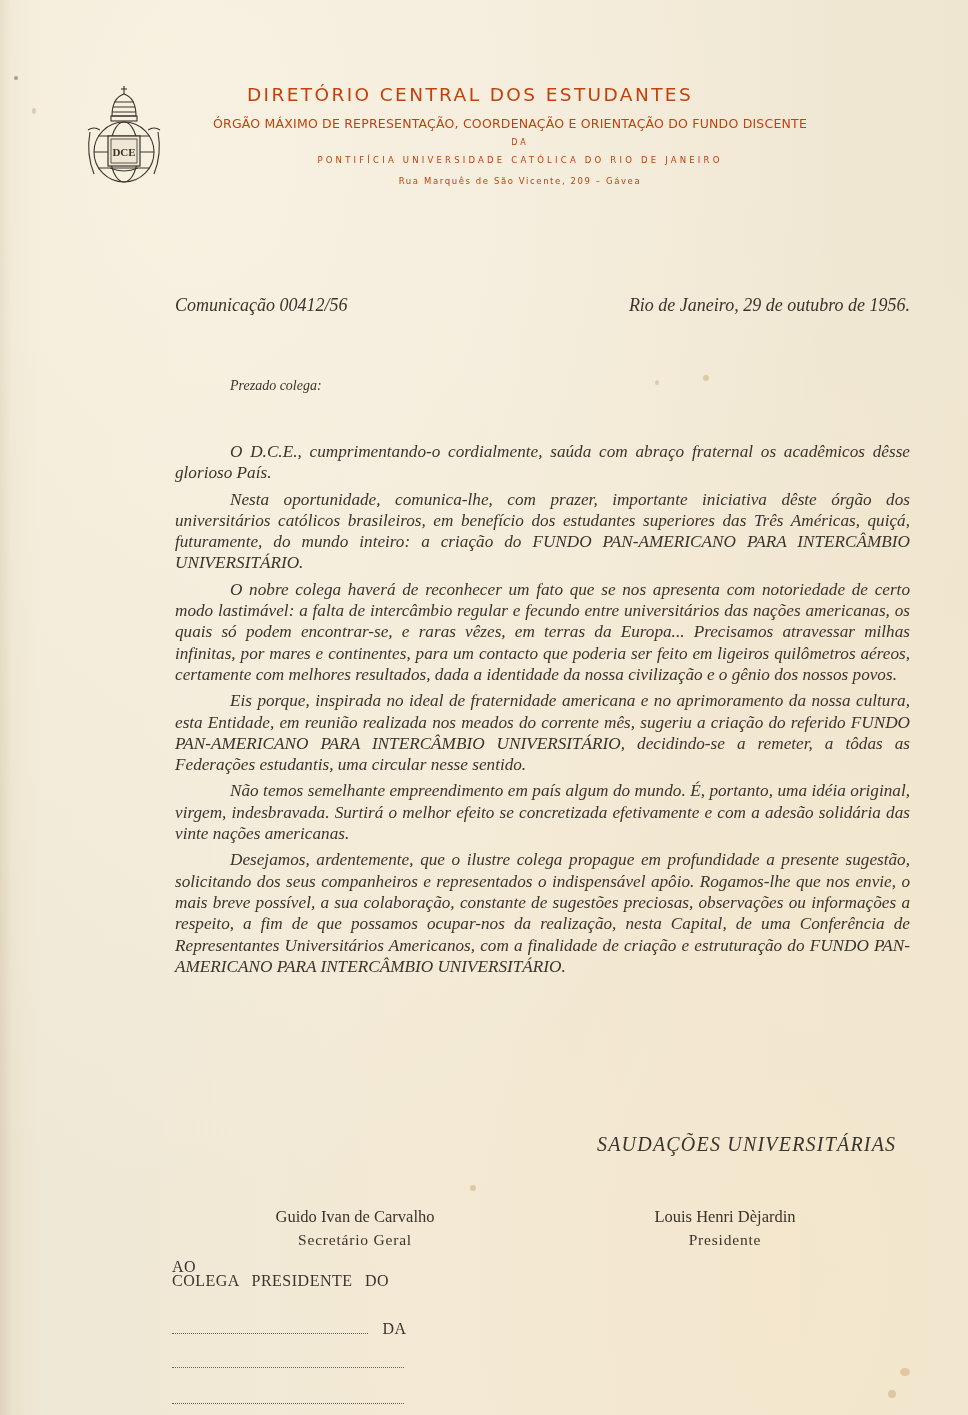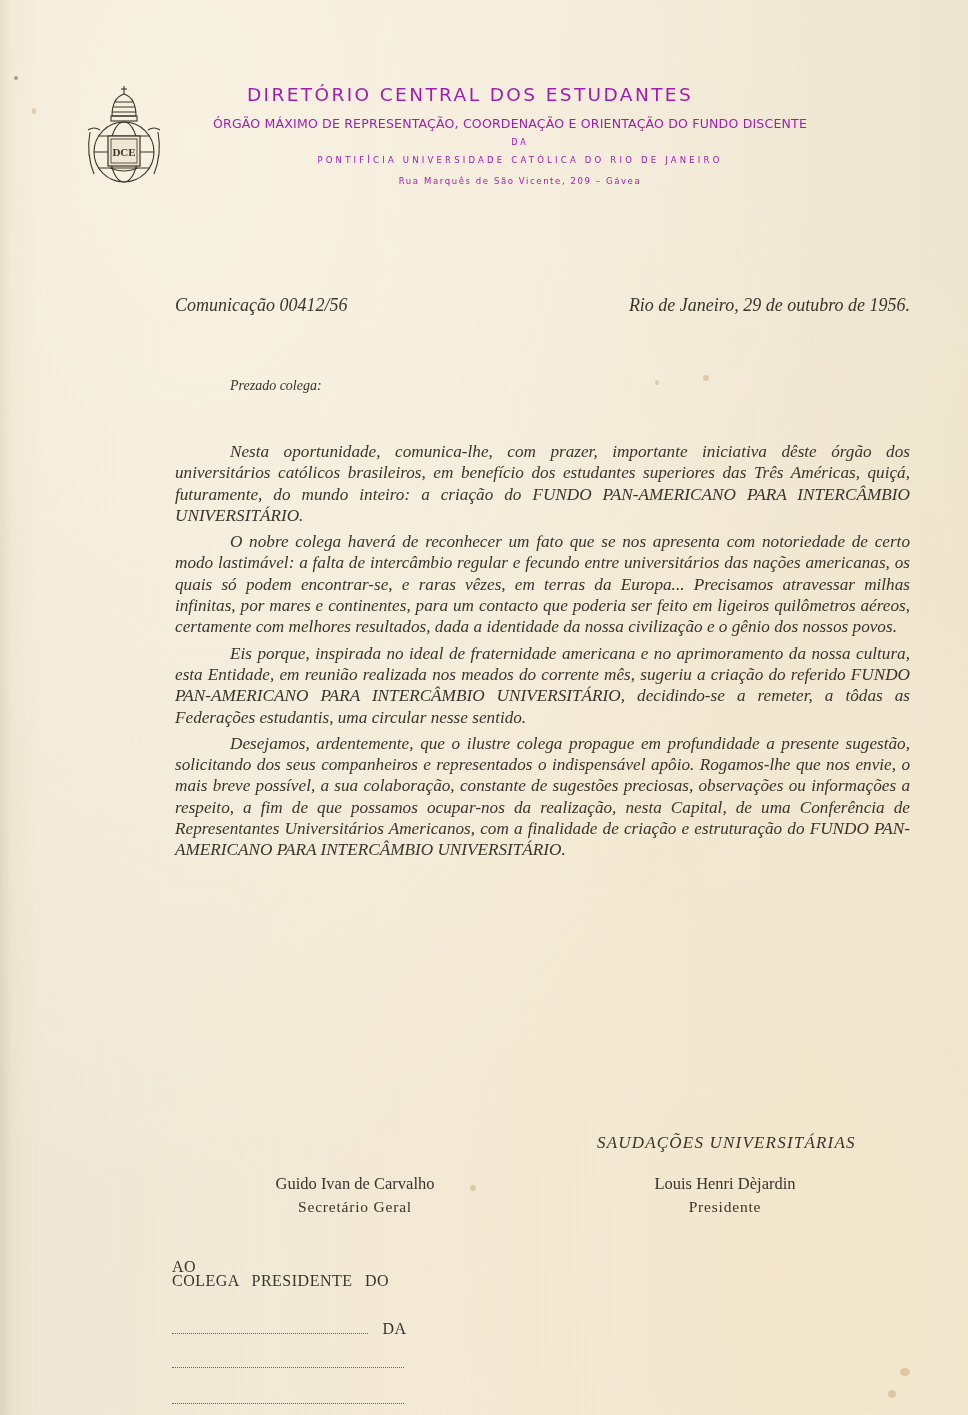--- a/index.html
+++ b/index.html
@@ -14,39 +14,39 @@
     position: absolute; left: 0; top: 0; width: 968px; height: 1415px;
     background:
       radial-gradient(ellipse at 20% 10%, rgba(255,250,235,0.5), rgba(0,0,0,0) 60%),
       radial-gradient(ellipse at 80% 90%, rgba(245,230,200,0.6), rgba(0,0,0,0) 60%),
       linear-gradient(90deg, #ddd2bb 0px, #ebe2cd 12px, #f0e8d6 40px, #f2ead9 500px, #efe6d1 968px);
   }
   .stain { position: absolute; border-radius: 50%; background: rgba(190,140,80,0.35); }
 
   
   .logo { position: absolute; left: 84px; top: 84px; width: 80px; height: 104px; text-align: right; }
-  .lh { position: absolute; left: 0; width: 968px; text-align: center; font-family: "DejaVu Sans", sans-serif; color: #a21caf; }
+  .lh { position: absolute; left: 0; width: 968px; text-align: center; font-family: "DejaVu Sans", sans-serif; color: #c2410c; }
   .lh-title { top: 84px; left: 140px; width: 660px; font-size: 18.5px; letter-spacing: 2.4px; font-weight: normal; }
   .lh-sub { top: 116px; left: 100px; width: 820px; font-size: 12.5px; letter-spacing: 0.2px; }
   .lh-da { top: 138px; left: 100px; width: 840px; font-size: 8px; letter-spacing: 3px; }
   .lh-puc { top: 155px; left: 100px; width: 840px; font-size: 8.5px; letter-spacing: 3.2px; }
   .lh-addr { top: 176px; left: 100px; width: 840px; font-size: 8.5px; letter-spacing: 1.6px; }
 
   
   .it { font-style: italic; font-family: "Liberation Serif", serif; }
   .ref { position: absolute; left: 175px; top: 295px; font-size: 18px; }
   .date { position: absolute; right: 58px; top: 295px; font-size: 18px; }
   .salut { position: absolute; left: 230px; top: 378px; font-size: 14px; }
 
   .body { position: absolute; left: 175px; top: 441px; width: 735px; font-size: 17.2px; line-height: 21.3px; }
   .body p { margin: 0 0 5px 0; text-indent: 55px; text-align: justify; }
 
-  .closing { position: absolute; left: 597px; top: 1133px; font-size: 17px; letter-spacing: 1.2px; }
+  .closing { position: absolute; left: 597px; top: 1133px; font-size: 20px; letter-spacing: 1.2px; }
   .sig { position: absolute; text-align: center; font-size: 16.5px; }
-  .sig .name { font-style: normal; display: block; }
+  .sig .name { font-style: normal; display: block; margin-top: 33px; }
   .sig .role { display: block; margin-top: 4px; font-size: 15.5px; letter-spacing: 0.8px; }
   .sig-left { left: 240px; top: 1174px; width: 230px; }
   .sig-right { left: 610px; top: 1174px; width: 230px; }
 
   .addr-block { position: absolute; left: 172px; top: 1258px; font-size: 16px; letter-spacing: 0.5px; }
   .addr-block .line { position: absolute; white-space: nowrap; }
   .dots { display: inline-block; border-bottom: 1.5px dotted #6a6056; height: 10px; vertical-align: baseline; }
 </style>
 </head>
 <body>
@@ -86,23 +86,25 @@
 <div class="lh lh-sub">ÓRGÃO MÁXIMO DE REPRESENTAÇÃO, COORDENAÇÃO E ORIENTAÇÃO DO FUNDO DISCENTE</div>
 <div class="lh lh-da">DA</div>
 <div class="lh lh-puc">PONTIFÍCIA UNIVERSIDADE CATÓLICA DO RIO DE JANEIRO</div>
 <div class="lh lh-addr">Rua Marquês de São Vicente, 209 – Gávea</div>
 
 <div class="ref it">Comunicação 00412/56</div>
 <div class="date it">Rio de Janeiro, 29 de outubro de 1956.</div>
 <div class="salut it">Prezado colega:</div>
 
 <div class="body it">
+  <p>O D.C.E., cumprimentando-o cordialmente, saúda com abraço fraternal os acadêmicos dêsse glorioso País.</p>
   <p>Nesta oportunidade, comunica-lhe, com prazer, importante iniciativa dêste órgão dos universitários católicos brasileiros, em benefício dos estudantes superiores das Três Américas, quiçá, futuramente, do mundo inteiro: a criação do FUNDO PAN-AMERICANO PARA INTERCÂMBIO UNIVERSITÁRIO.</p>
   <p>O nobre colega haverá de reconhecer um fato que se nos apresenta com notoriedade de certo modo lastimável: a falta de intercâmbio regular e fecundo entre universitários das nações americanas, os quais só podem encontrar-se, e raras vêzes, em terras da Europa... Precisamos atravessar milhas infinitas, por mares e continentes, para um contacto que poderia ser feito em ligeiros quilômetros aéreos, certamente com melhores resultados, dada a identidade da nossa civilização e o gênio dos nossos povos.</p>
   <p>Eis porque, inspirada no ideal de fraternidade americana e no aprimoramento da nossa cultura, esta Entidade, em reunião realizada nos meados do corrente mês, sugeriu a criação do referido FUNDO PAN-AMERICANO PARA INTERCÂMBIO UNIVERSITÁRIO, decidindo-se a remeter, a tôdas as Federações estudantis, uma circular nesse sentido.</p>
+  <p>Não temos semelhante empreendimento em país algum do mundo. É, portanto, uma idéia original, virgem, indesbravada. Surtirá o melhor efeito se concretizada efetivamente e com a adesão solidária das vinte nações americanas.</p>
   <p>Desejamos, ardentemente, que o ilustre colega propague em profundidade a presente sugestão, solicitando dos seus companheiros e representados o indispensável apôio. Rogamos-lhe que nos envie, o mais breve possível, a sua colaboração, constante de sugestões preciosas, observações ou informações a respeito, a fim de que possamos ocupar-nos da realização, nesta Capital, de uma Conferência de Representantes Universitários Americanos, com a finalidade de criação e estruturação do FUNDO PAN-AMERICANO PARA INTERCÂMBIO UNIVERSITÁRIO.</p>
 </div>
 
 <div class="closing it">SAUDAÇÕES UNIVERSITÁRIAS</div>
 
 <div class="sig sig-left">
   <span class="name">Guido Ivan de Carvalho</span>
   <span class="role">Secretário Geral</span>
 </div>
 <div class="sig sig-right">

